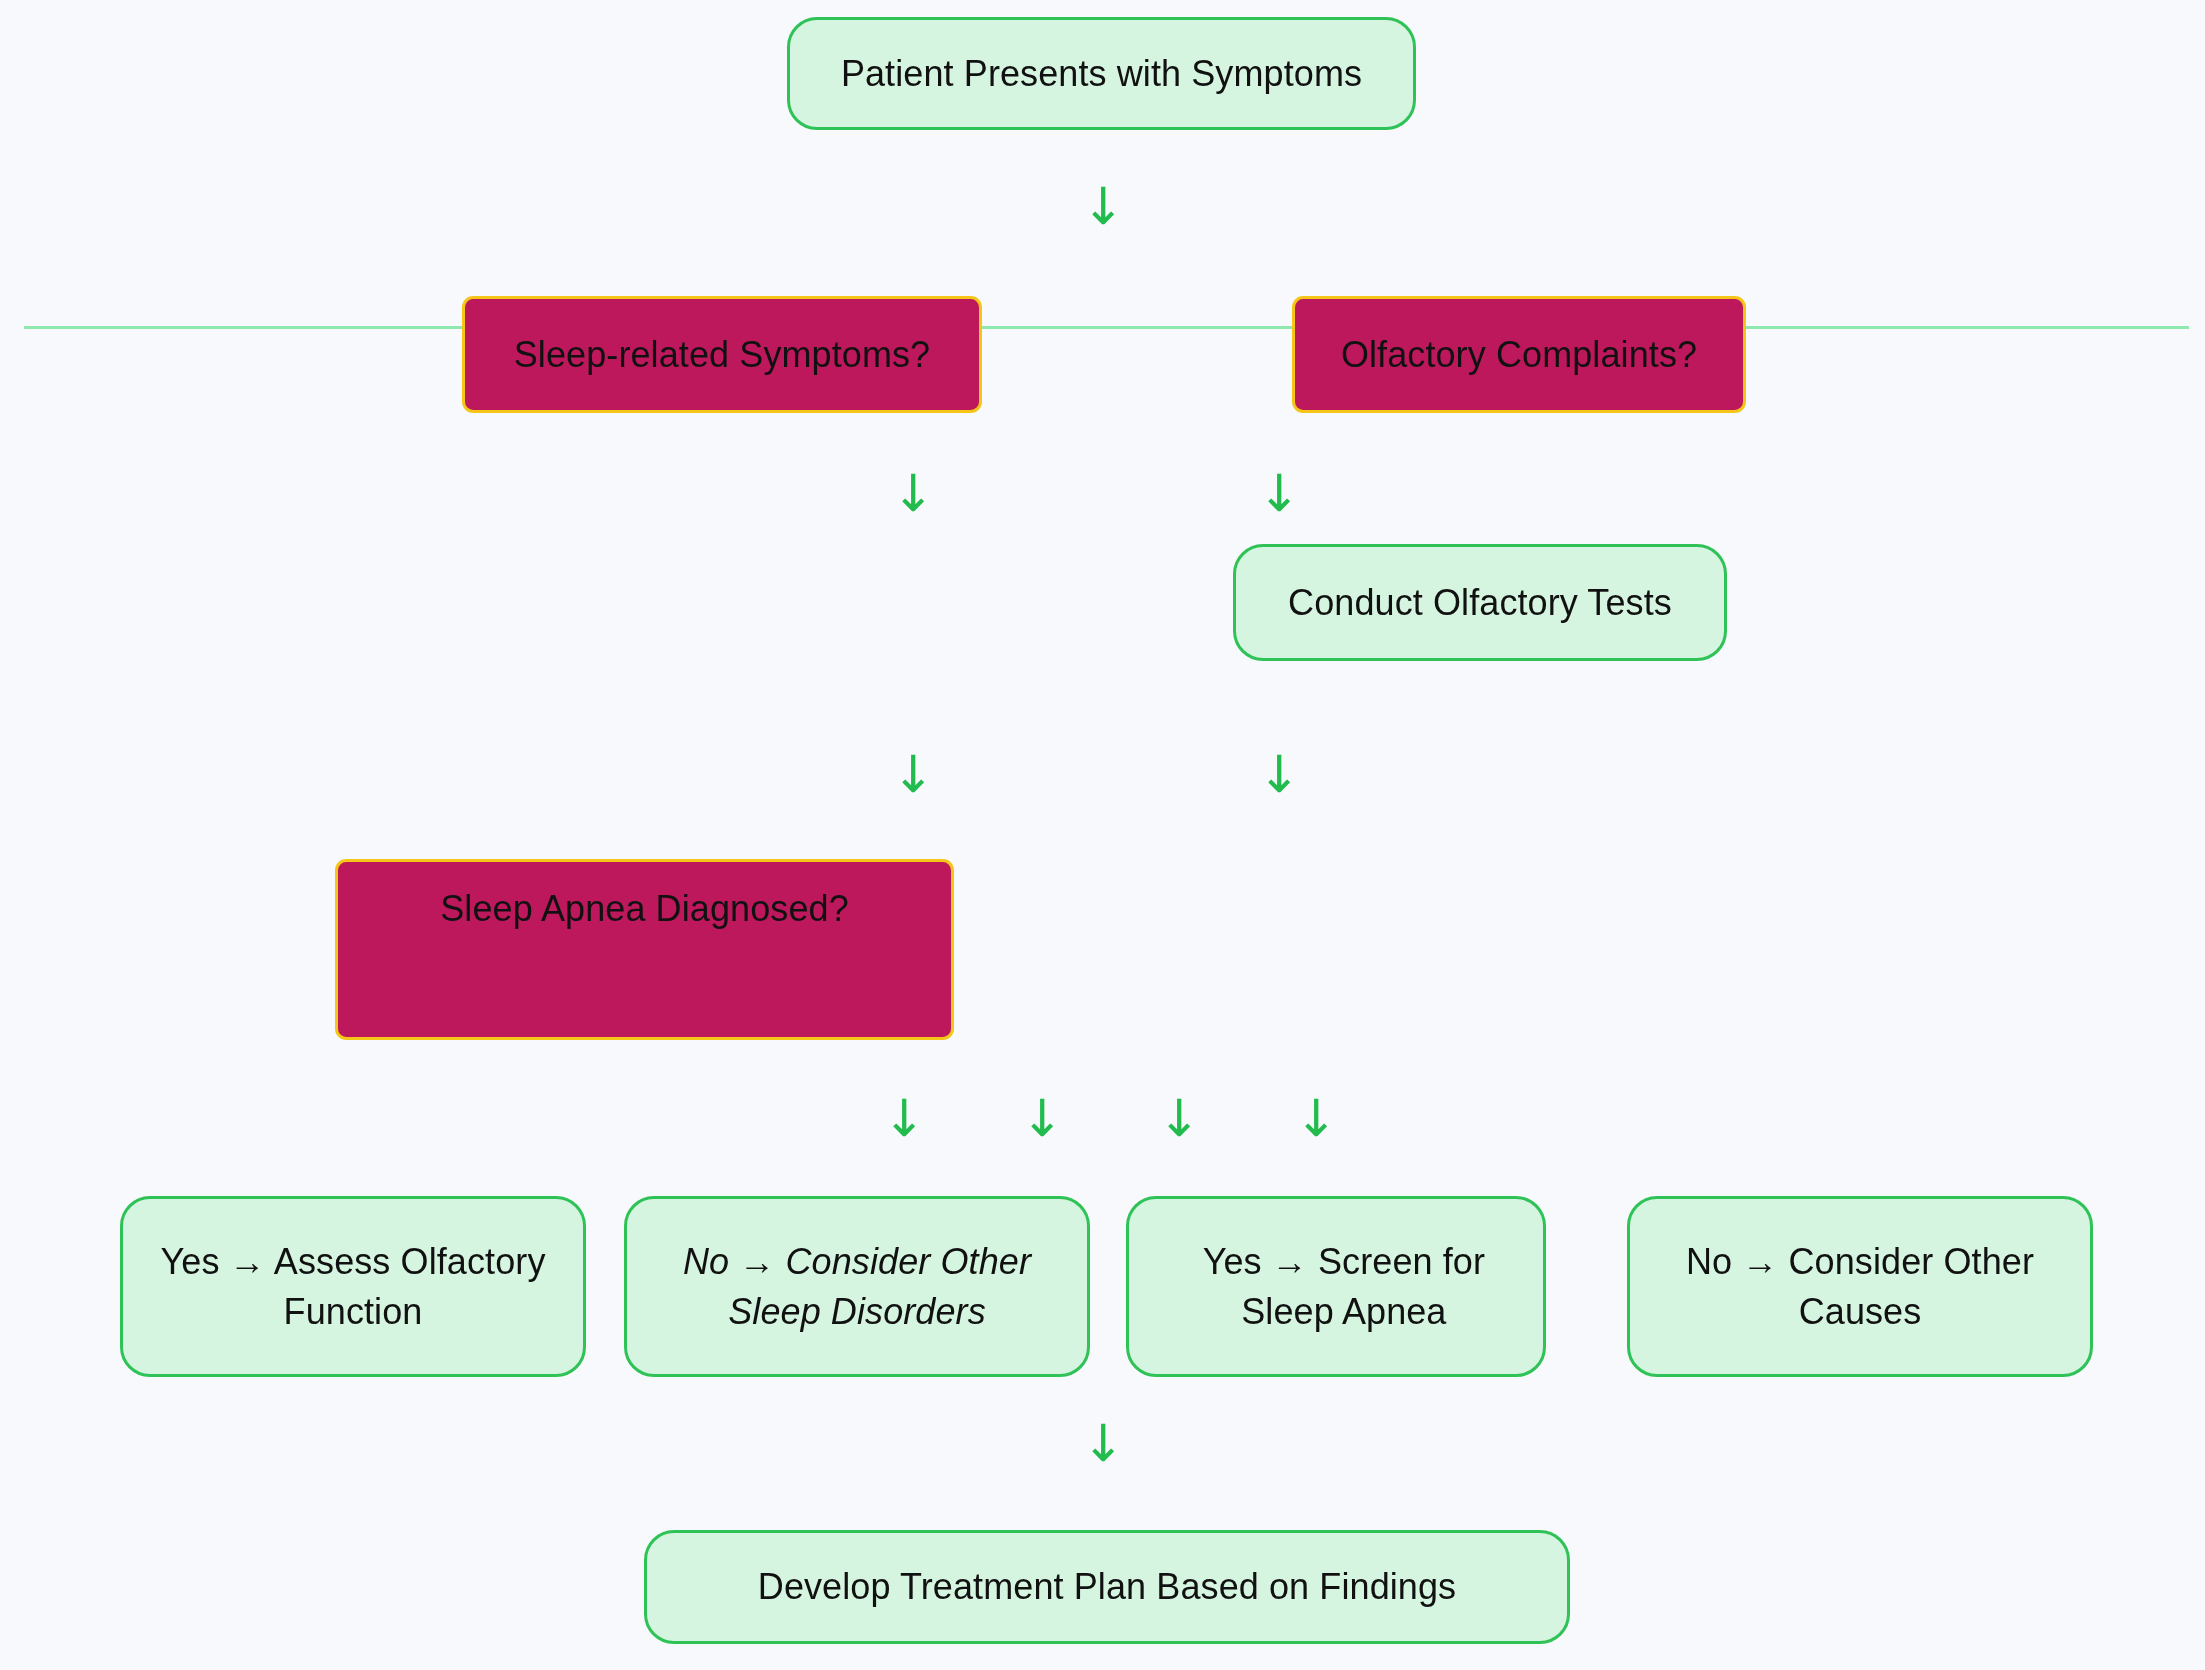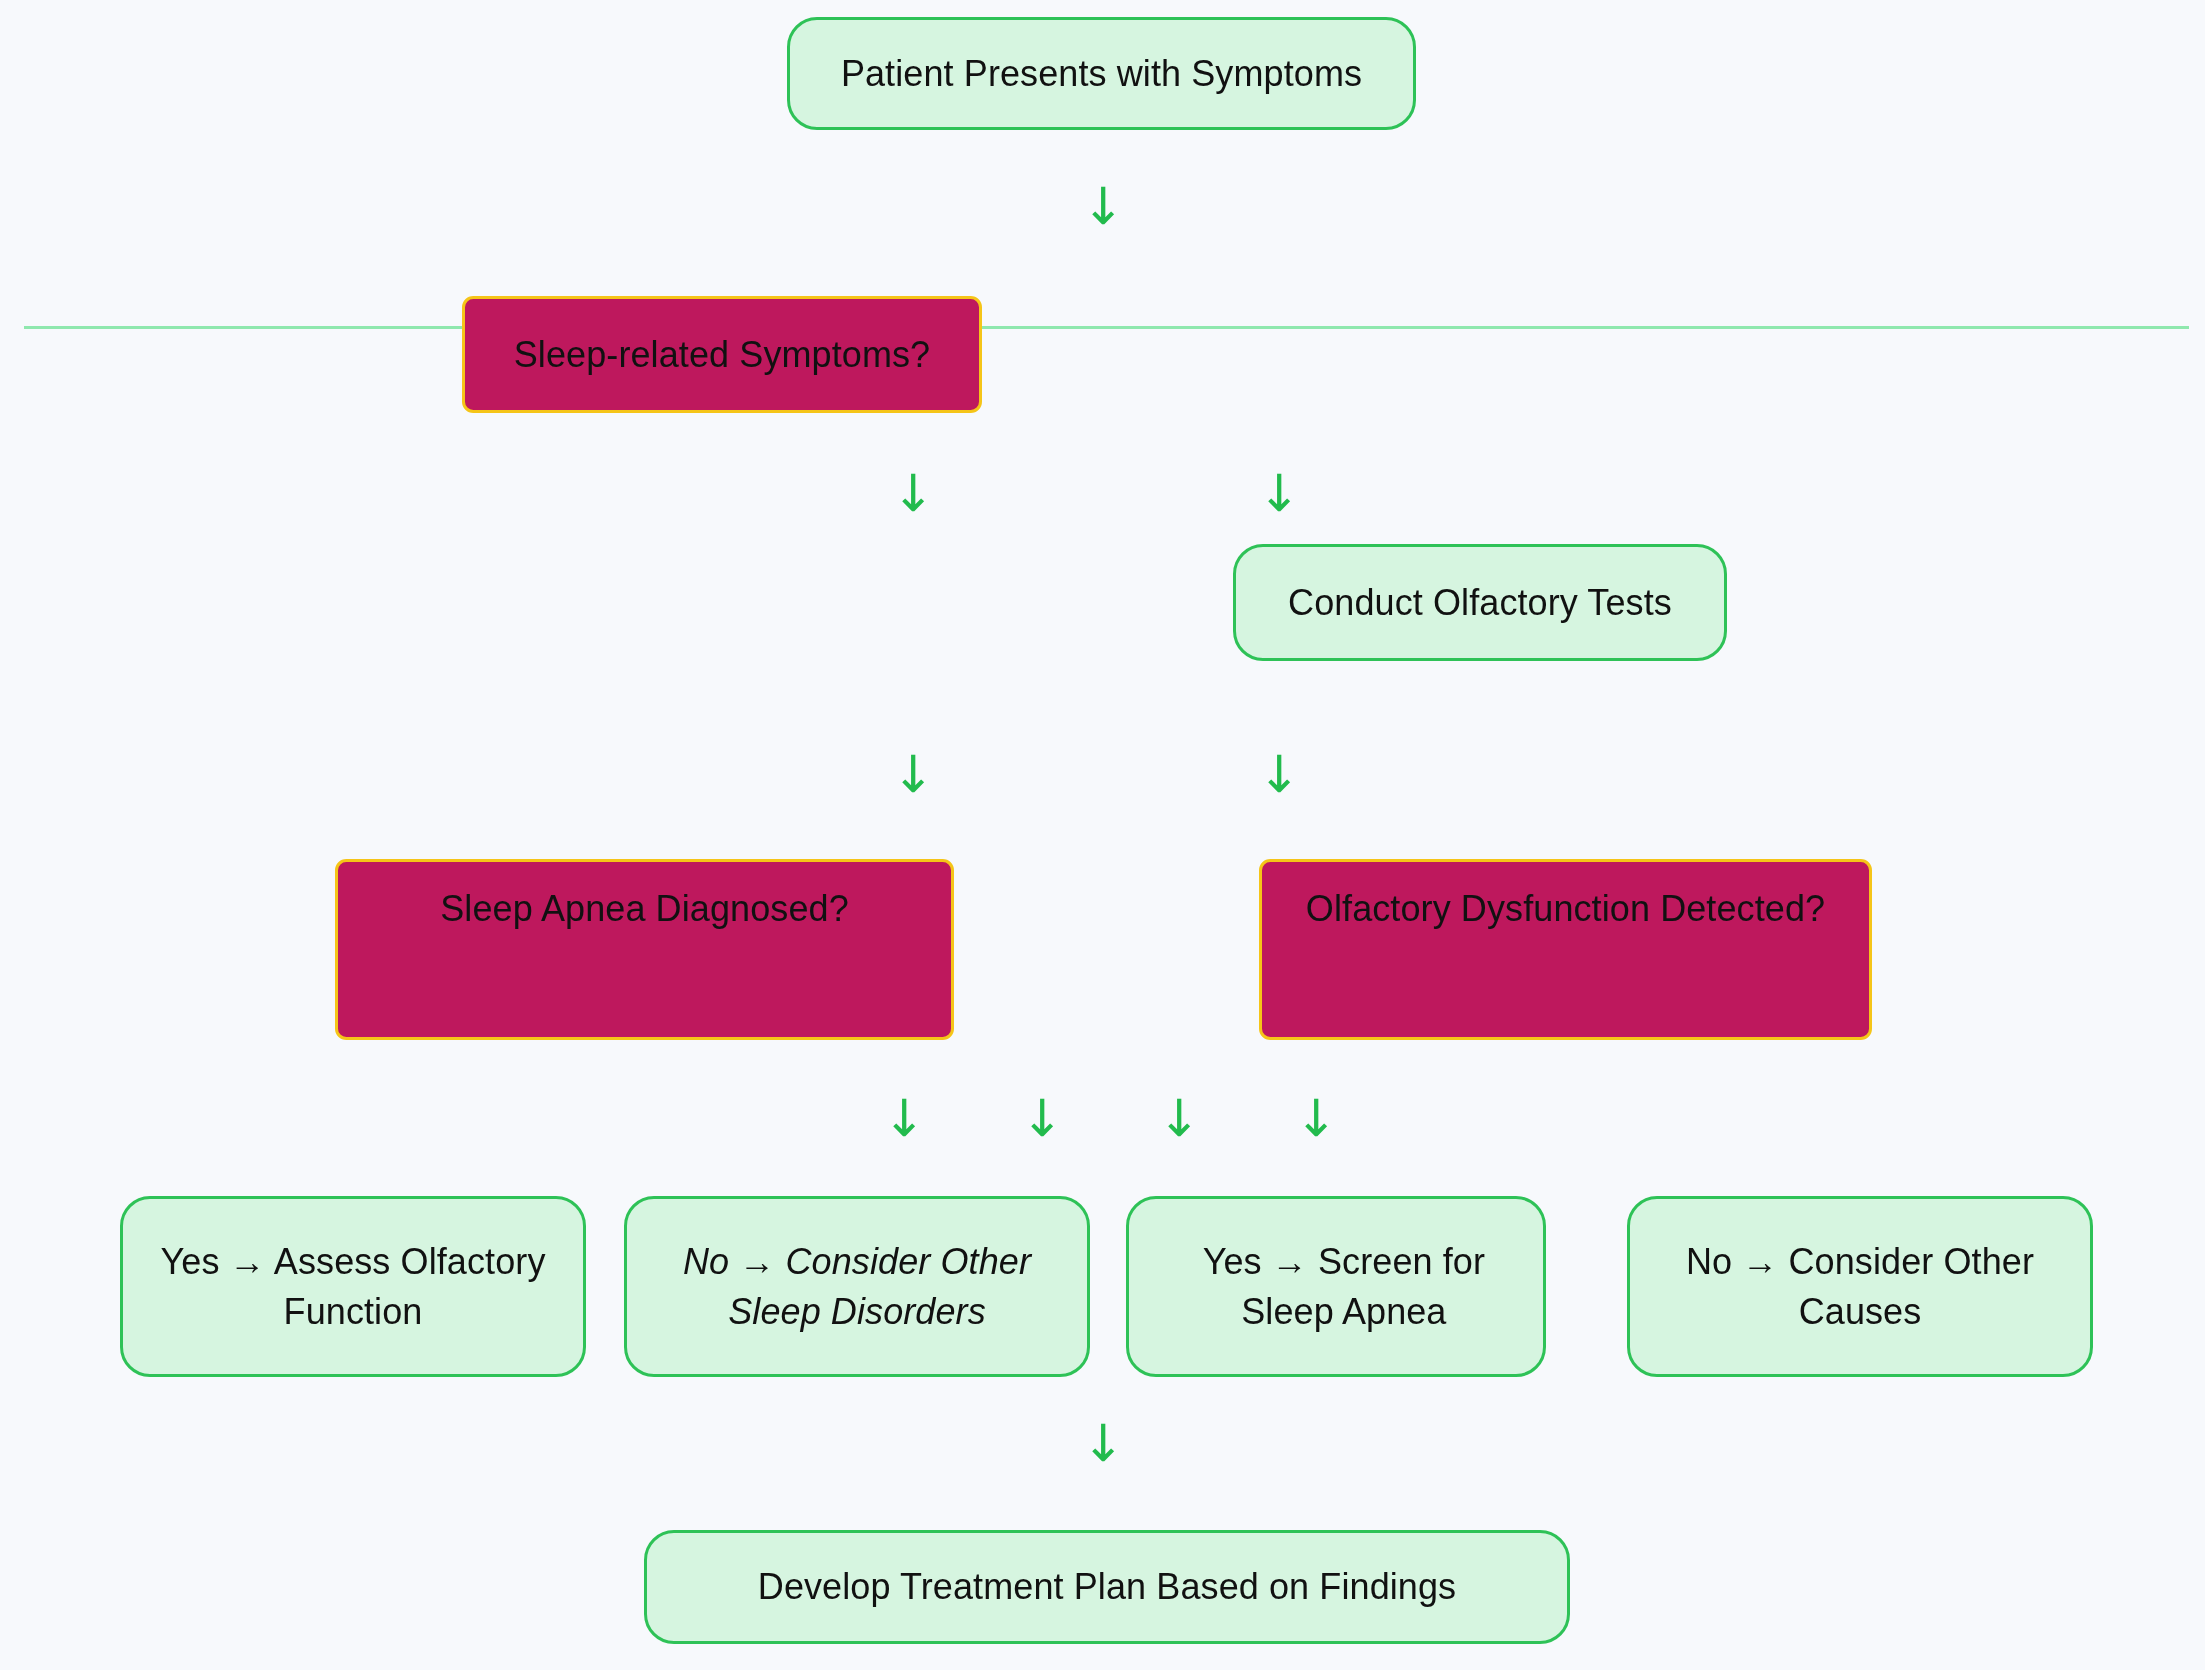--- a/index.html
+++ b/index.html
@@ -77,41 +77,41 @@
   <div class="node process" style="left:787px; top:17px; width:629px; height:113px;">
     <span class="label">Patient Presents with Symptoms</span>
   </div>
 
   <div class="arrow" style="left:1082px; top:181px;">↓</div>
 
   <div class="node decision" style="left:462px; top:296px; width:520px; height:117px;">
     <span class="label">Sleep-related Symptoms?</span>
   </div>
 
+  <div class="node decision" style="left:1292px; top:296px; width:454px; height:117px;">
+    <span class="label">Olfactory Complaints?</span>
+  </div>
 
   <div class="arrow" style="left:892px; top:468px;">↓</div>
 
   <div class="arrow" style="left:1258px; top:468px;">↓</div>
 
 
   <div class="node process" style="left:1233px; top:544px; width:494px; height:117px;">
     <span class="label">Conduct Olfactory Tests</span>
   </div>
 
   <div class="arrow" style="left:892px; top:749px;">↓</div>
 
   <div class="arrow" style="left:1258px; top:749px;">↓</div>
 
   <div class="node decision top-align" style="left:335px; top:859px; width:619px; height:181px;">
     <span class="label">Sleep Apnea Diagnosed?</span>
   </div>
 
-  <div class="node decision top-align" style="left:1259px; top:859px; width:613px; height:181px;">
-    <span class="label">Olfactory Dysfunction Detected?</span>
-  </div>
 
   <div class="arrow" style="left:883px; top:1093px;">↓</div>
   <div class="arrow" style="left:1021px; top:1093px;">↓</div>
   <div class="arrow" style="left:1158px; top:1093px;">↓</div>
   <div class="arrow" style="left:1295px; top:1093px;">↓</div>
 
   <div class="node process" style="left:120px; top:1196px; width:466px; height:181px;">
     <span class="label">Yes → Assess Olfactory Function</span>
   </div>
 

